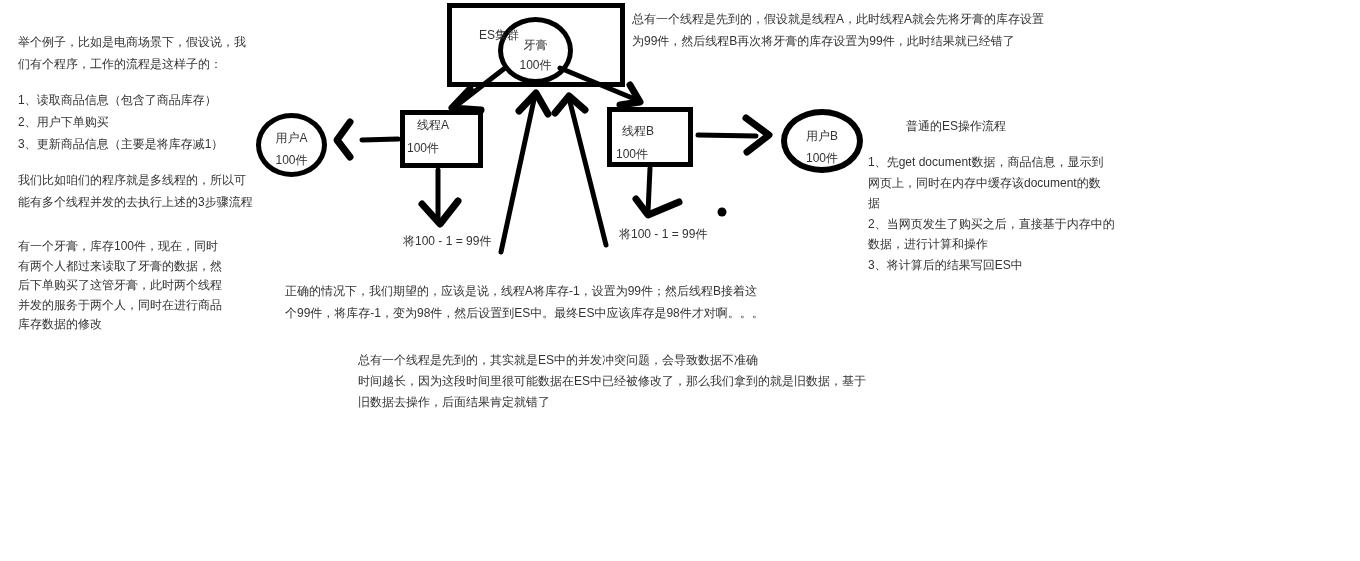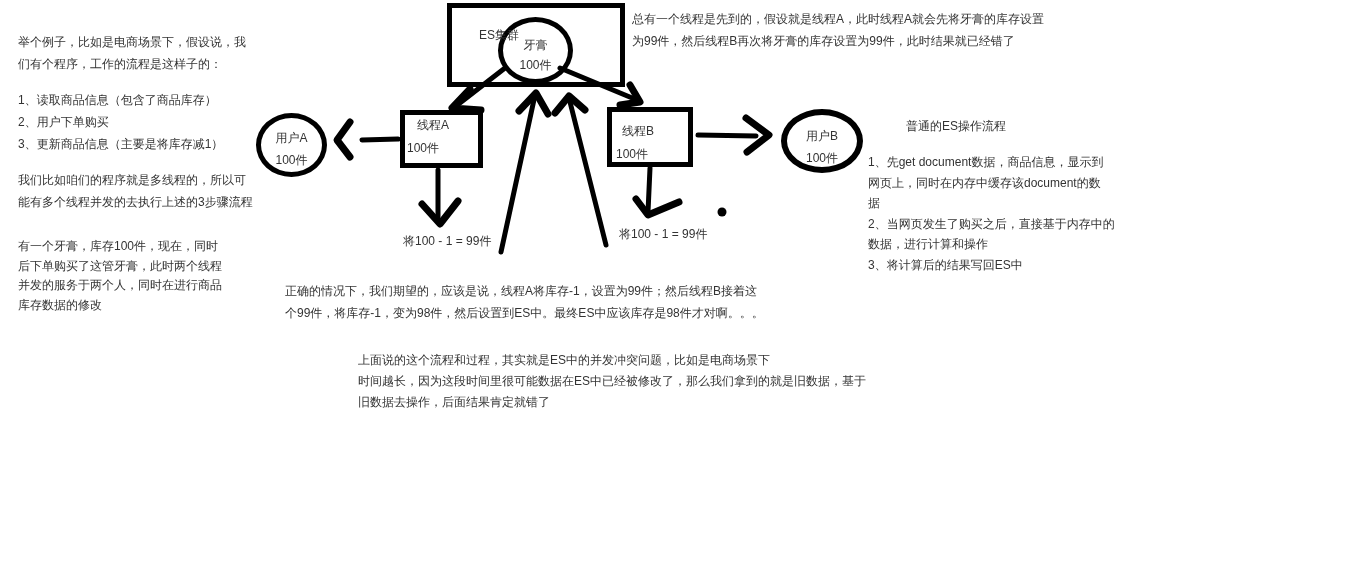--- a/index.html
+++ b/index.html
@@ -35,20 +35,21 @@
       <div>3、更新商品信息（主要是将库存减1）</div>
     </div>
 
   <div class="tblock" style="left:18px; top:169px; line-height:22px;">
       <div>我们比如咱们的程序就是多线程的，所以可</div>
       <div>能有多个线程并发的去执行上述的3步骤流程</div>
     </div>
 
   <div class="tblock" style="left:18px; top:237px; line-height:19.5px;">
       <div>有一个牙膏，库存100件，现在，同时</div>
+      <div>有两个人都过来读取了牙膏的数据，然</div>
       <div>后下单购买了这管牙膏，此时两个线程</div>
       <div>并发的服务于两个人，同时在进行商品</div>
       <div>库存数据的修改</div>
     </div>
 
   <div class="tblock" style="left:632px; top:8px; line-height:22px;">
       <div>总有一个线程是先到的，假设就是线程A，此时线程A就会先将牙膏的库存设置</div>
       <div>为99件，然后线程B再次将牙膏的库存设置为99件，此时结果就已经错了</div>
     </div>
 
@@ -62,21 +63,21 @@
       <div>数据，进行计算和操作</div>
       <div>3、将计算后的结果写回ES中</div>
     </div>
 
   <div class="tblock" style="left:285px; top:280px; line-height:22px;">
       <div>正确的情况下，我们期望的，应该是说，线程A将库存-1，设置为99件；然后线程B接着这</div>
       <div>个99件，将库存-1，变为98件，然后设置到ES中。最终ES中应该库存是98件才对啊。。。</div>
     </div>
 
   <div class="tblock" style="left:358px; top:350px; line-height:21px;">
-      <div>上面说的这个流程和过程，其实就是ES中的并发冲突问题，比如是电商场景下</div>
+      <div>总有一个线程是先到的，其实就是ES中的并发冲突问题，会导致数据不准确</div>
       <div>时间越长，因为这段时间里很可能数据在ES中已经被修改了，那么我们拿到的就是旧数据，基于</div>
       <div>旧数据去操作，后面结果肯定就错了</div>
     </div>
 
   <div class="shape" style="left:447px; top:3px; width:178px; height:84px;"></div>
   <div class="shape ellipse" style="left:498px; top:17px; width:75px; height:67px;"></div>
   <div class="shape" style="left:400px; top:110px; width:83px; height:58px;"></div>
   <div class="shape" style="left:607px; top:107px; width:86px; height:60px;"></div>
   <div class="shape ellipse" style="left:256px; top:113px; width:71px; height:64px;"></div>
   <div class="shape ellipse" style="left:781px; top:109px; width:82px; height:64px; border-width:6px;"></div>

